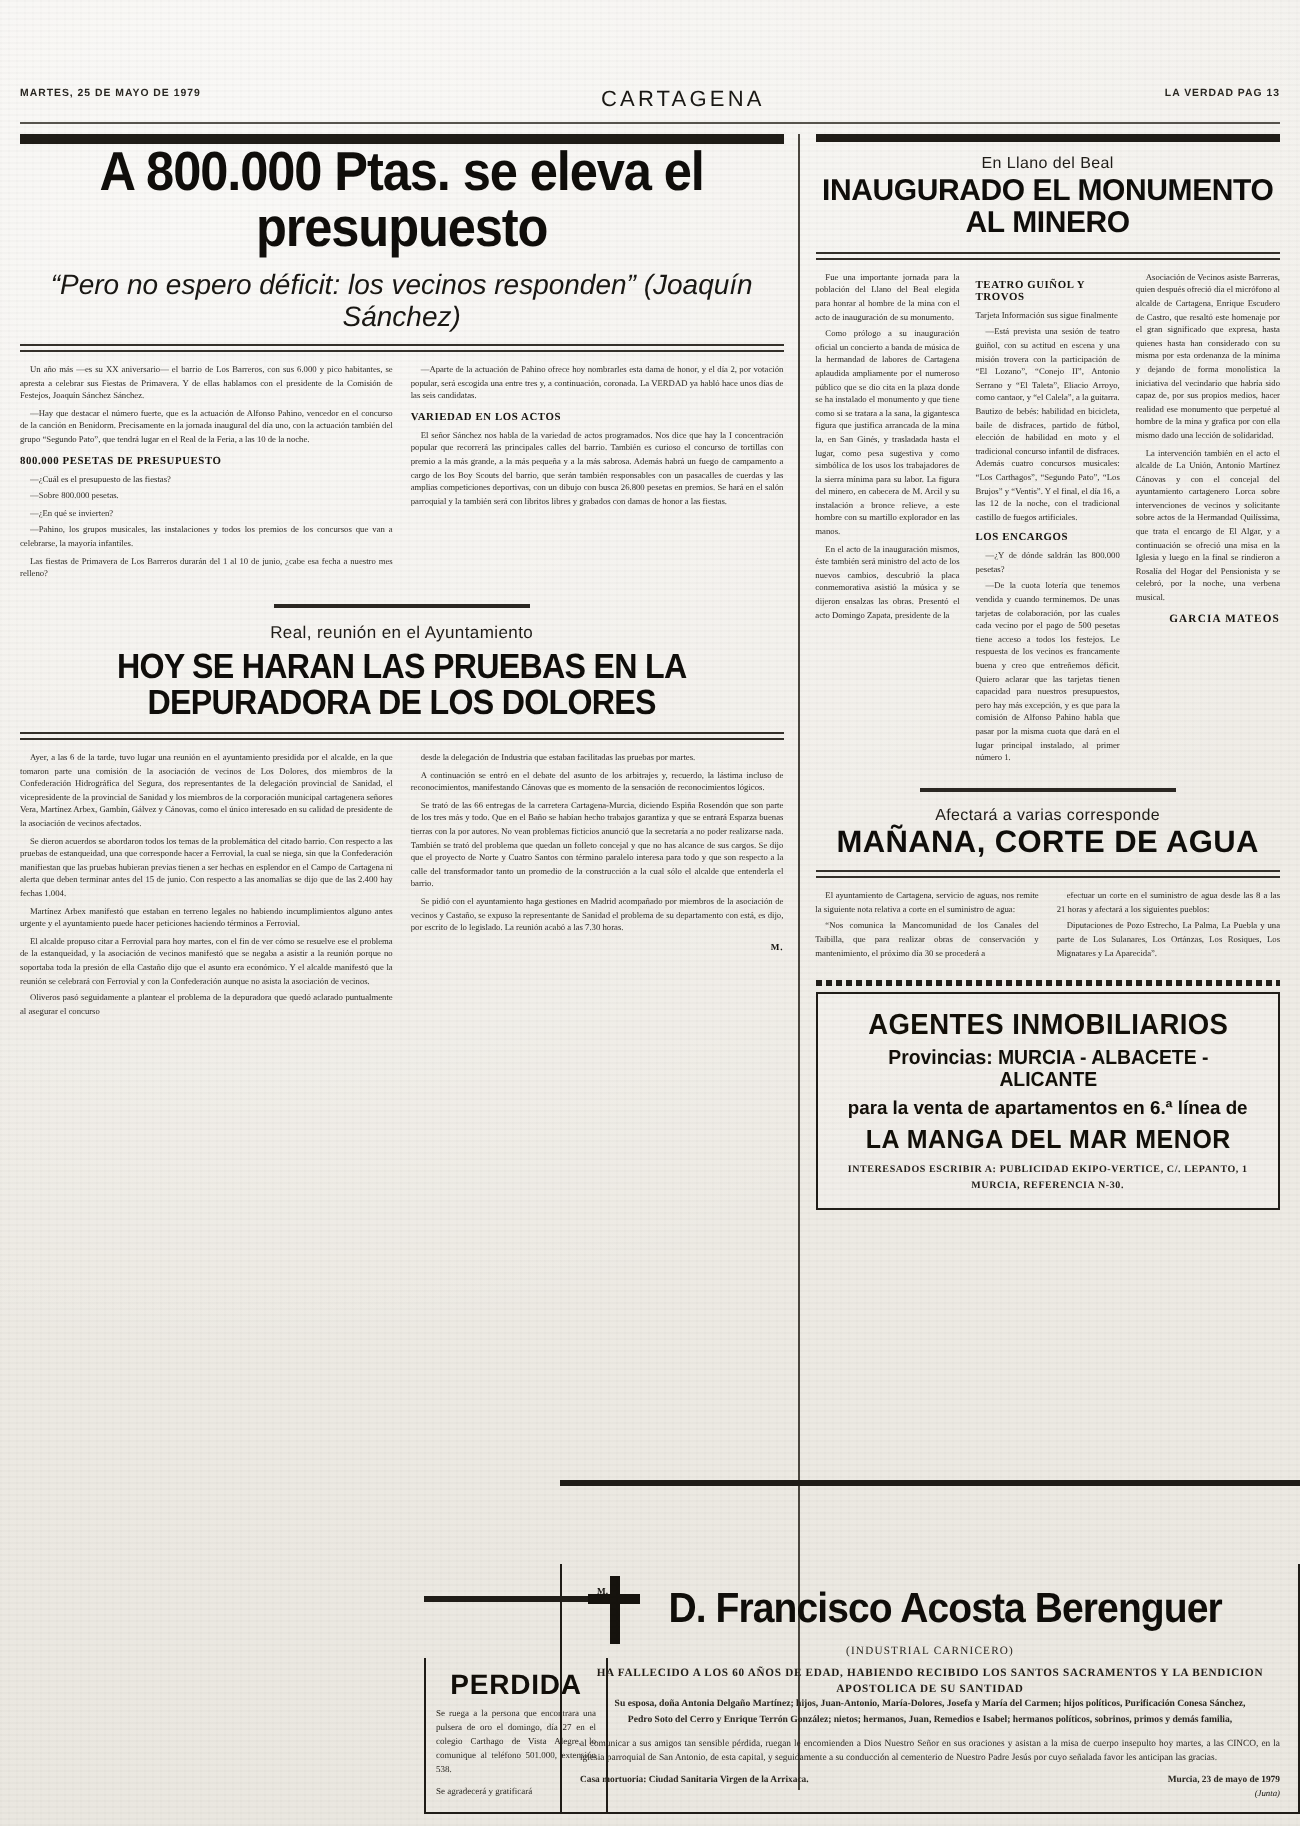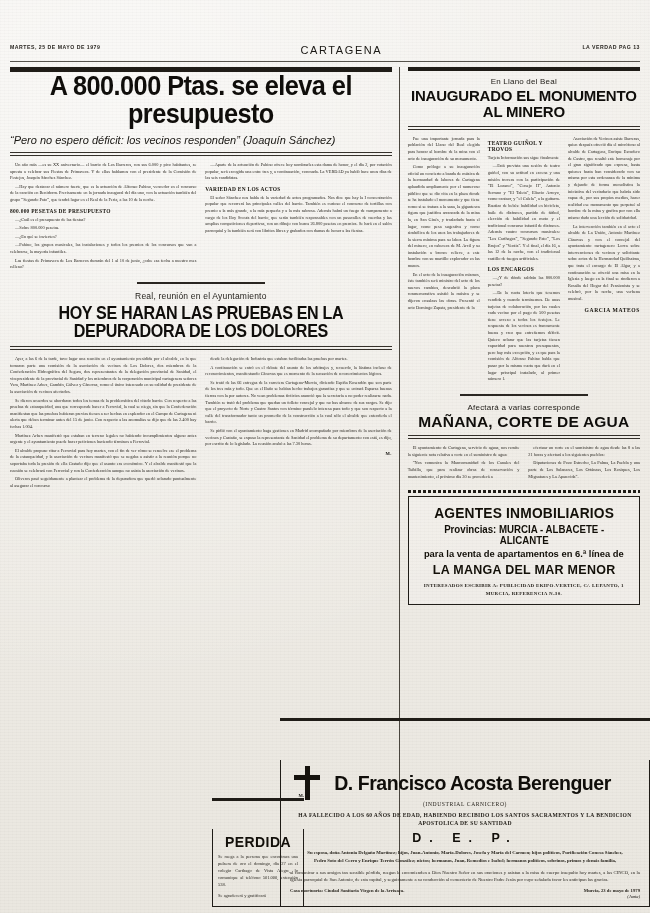--- a/index.html
+++ b/index.html
@@ -49,22 +49,22 @@
   }
   .kicker.rt{font-size:8px;margin:6px 0 2px;}
 
   .headline{
     text-align:center;font-family:"Liberation Sans",sans-serif;
     font-weight:700;color:#100e0b;line-height:1.0;
     transform:scaleX(.92);
   }
   .h-main{font-size:27.5px;letter-spacing:-.6px;}
   .h-sub{
-    font-family:"Liberation Sans",sans-serif;
-    font-style:italic;font-size:11px;margin-top:7px;color:#1a1814;
+    text-align:center;font-family:"Liberation Sans",sans-serif;
+    font-style:italic;font-size:14px;margin-top:7px;color:#1a1814;
   }
   .h-right{font-size:15px;line-height:1.06;letter-spacing:-.2px;transform:none;}
   .h-mid{font-size:17.5px;line-height:1.04;letter-spacing:-.4px;}
   .h-water{font-size:15.5px;letter-spacing:.2px;transform:none;}
 
   .dbl-rule{border-top:1px solid #35312b;border-bottom:1px solid #35312b;height:2px;margin:6px 0;}
   .short-rule{width:128px;height:2px;background:#2b2722;margin:9px auto 7px;}
 
   
   .cols2{display:flex;gap:9px;}
@@ -288,21 +288,20 @@
 
     <div class="obit-wrap">
       <div class="obit-rule"></div>
       <div class="obit-box">
         <div class="obit-head">
           <div class="cross"></div>
           <div class="obit-name">D. Francisco Acosta Berenguer</div>
         </div>
         <div class="obit-prof">(INDUSTRIAL CARNICERO)</div>
         <div class="obit-l1">HA FALLECIDO A LOS 60 AÑOS DE EDAD, HABIENDO RECIBIDO LOS SANTOS SACRAMENTOS Y LA BENDICION APOSTOLICA DE SU SANTIDAD</div>
-        <div class="dep">D. E. P.</div>
         <div class="obit-fam">Su esposa, doña Antonia Delgaño Martínez; hijos, Juan-Antonio, María-Dolores, Josefa y María del Carmen; hijos políticos, Purificación Conesa Sánchez, Pedro Soto del Cerro y Enrique Terrón González; nietos; hermanos, Juan, Remedios e Isabel; hermanos políticos, sobrinos, primos y demás familia,</div>
         <div class="obit-tx">al comunicar a sus amigos tan sensible pérdida, ruegan le encomienden a Dios Nuestro Señor en sus oraciones y asistan a la misa de cuerpo insepulto hoy martes, a las CINCO, en la iglesia parroquial de San Antonio, de esta capital, y seguidamente a su conducción al cementerio de Nuestro Padre Jesús por cuyo señalada favor les anticipan las gracias.</div>
         <div class="obit-foot">
           <div>Casa mortuoria: Ciudad Sanitaria Virgen de la Arrixaca.</div>
           <div class="r">Murcia, 23 de mayo de 1979</div>
         </div>
         <div class="junta">(Junta)</div>
       </div>
     </div>
 

